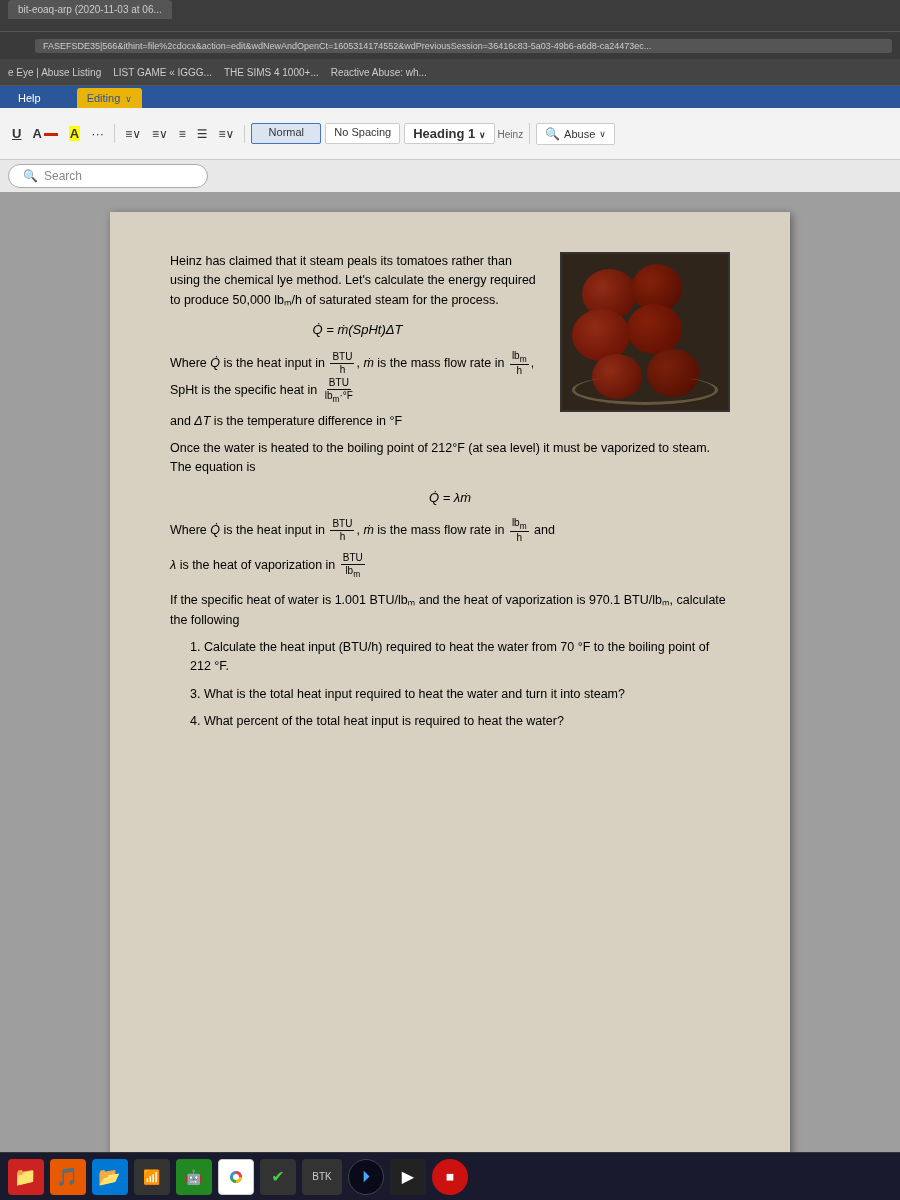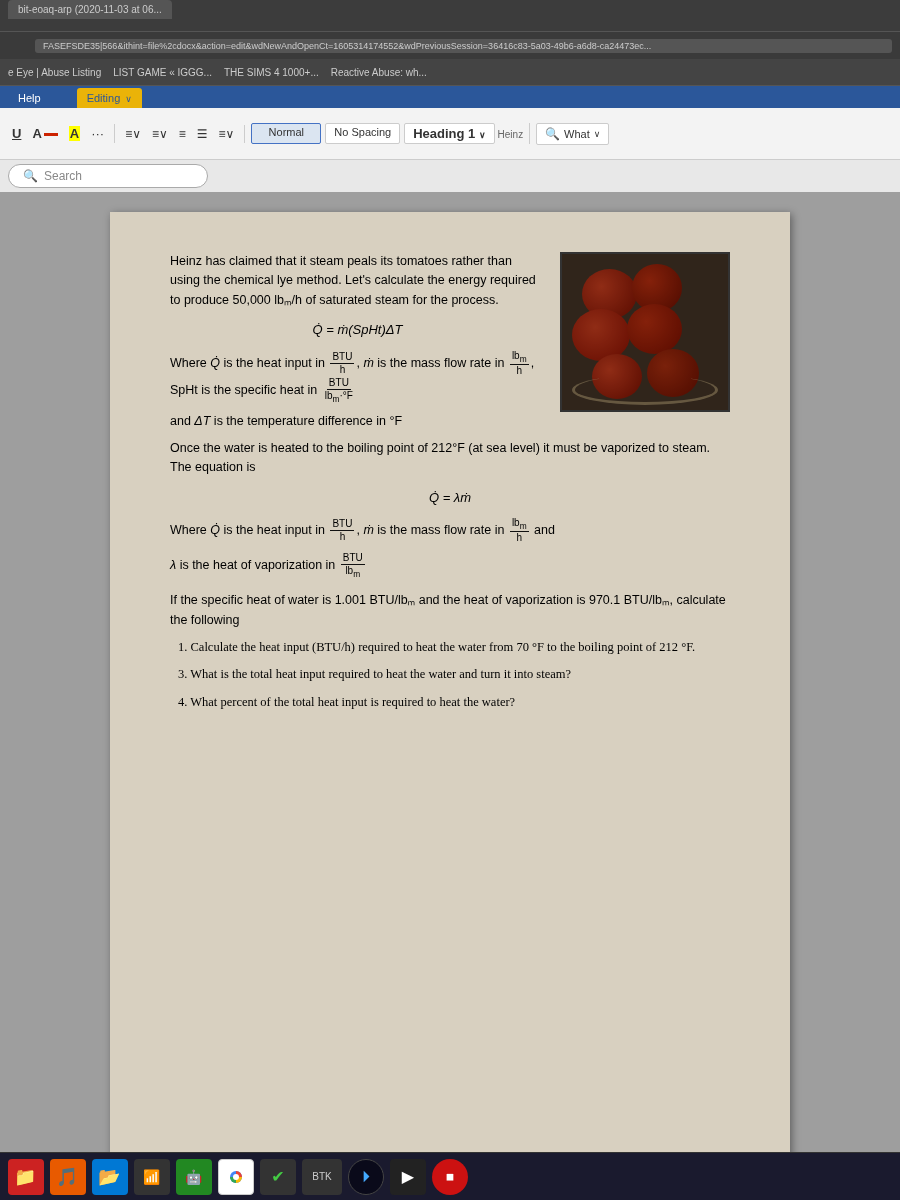--- a/index.html
+++ b/index.html
@@ -264,25 +264,24 @@
       line-height: 1.2;
     }
 
     .where-line {
       font-size: 11.5px;
       margin-bottom: 6px;
       line-height: 1.6;
     }
 
     .list-item {
-      margin-left: 8px;
+      margin-left: 20px;
       margin-bottom: 4px;
       font-size: 12.5px;
       line-height: 1.5;
-      font-family: Liberation Serif, serif;
     }
 
     
     .taskbar {
       position: absolute;
       bottom: 0;
       left: 0;
       right: 0;
       height: 48px;
       background: #1a1a2e;
@@ -391,21 +390,21 @@
           <span>Heading 1</span>
           <span style="font-size:9px;"> ∨</span>
         </div>
       </div>
       <div style="font-size:10px;color:#666;text-align:center;margin-top:2px;">Heinz</div>
     </div>
 
     <div class="ribbon-section">
       <div class="find-box">
         <span style="font-size:12px;">🔍</span>
-        <span>What</span>
+        <span>Abuse</span>
         <span style="font-size:9px;">∨</span>
       </div>
     </div>
   </div>
 
   <div class="search-bar-row">
     <div class="search-input">
       <span style="font-size:12px;">🔍</span>
       <span style="color:#888;text-align:center;">Search</span>
     </div>

